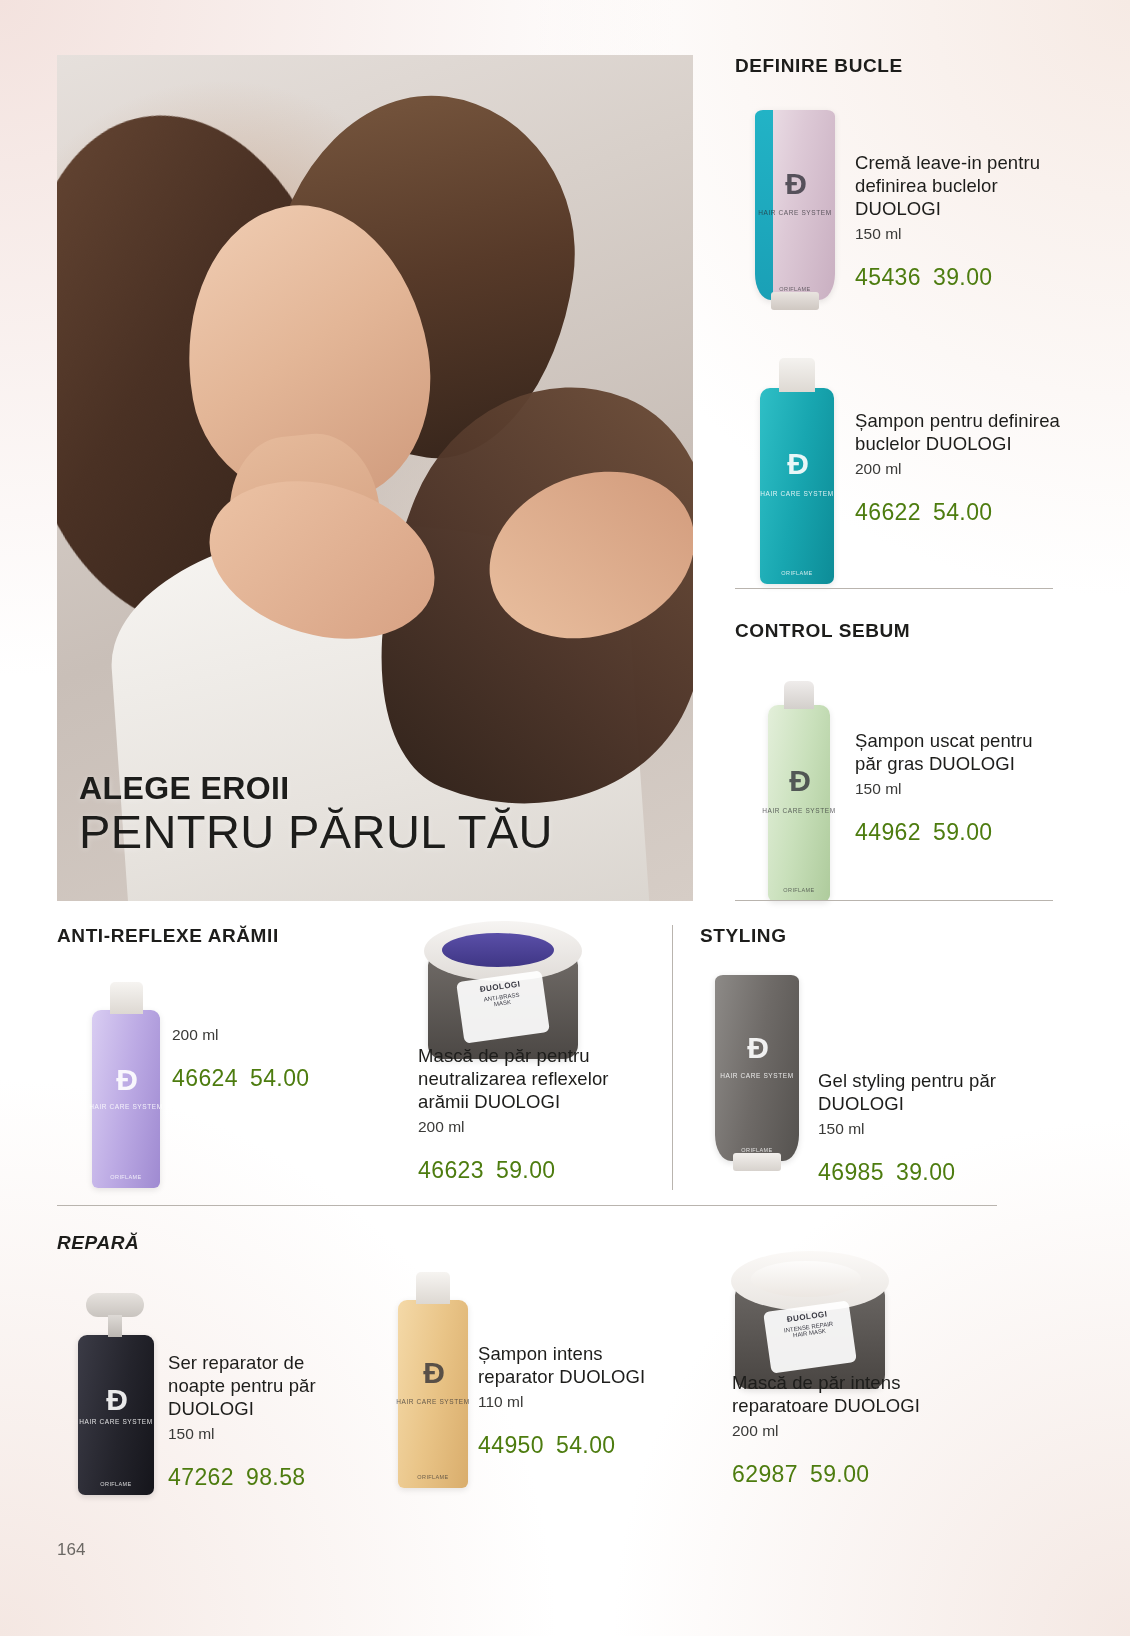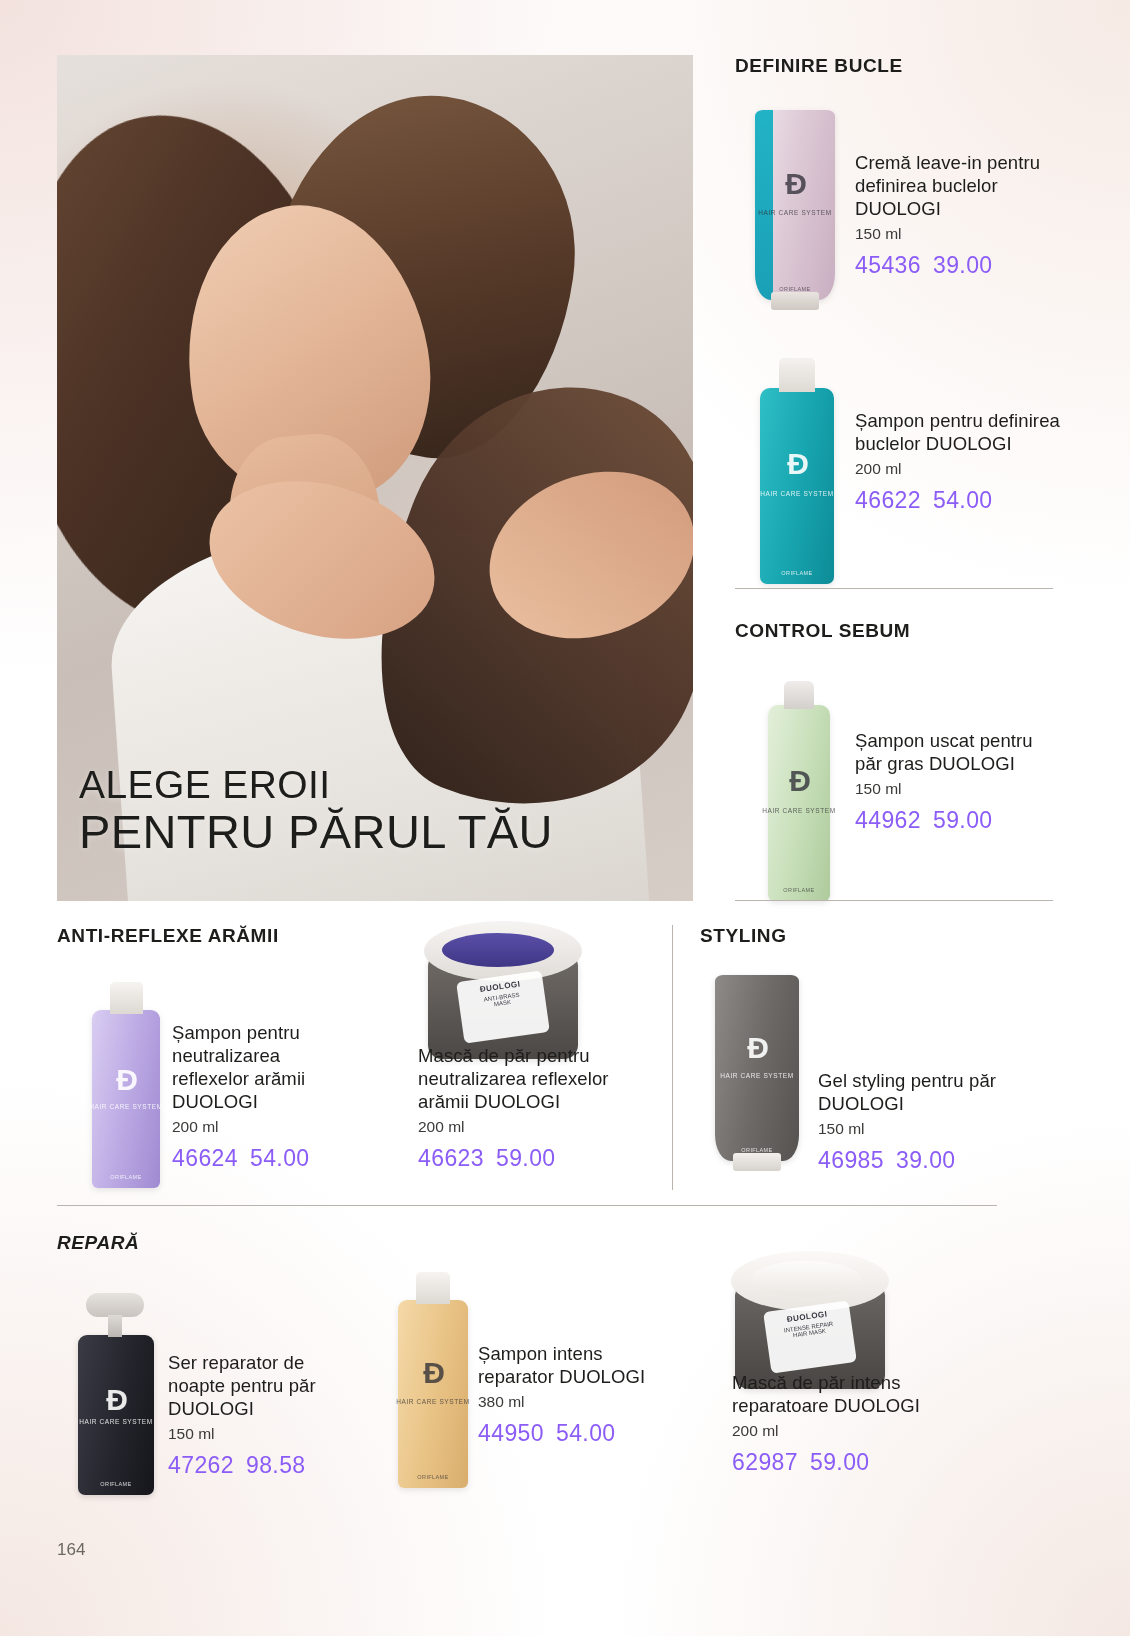--- a/index.html
+++ b/index.html
@@ -119,22 +119,22 @@
   }
   .hero-title {
     position: absolute;
     left: 22px;
     bottom: 46px;
     color: #1d1d1b;
     line-height: 1.0;
     text-shadow: 0 1px 6px rgba(255,255,255,.35);
   }
   .hero-title .l1 {
-    font-size: 39px;
-    font-weight: 400;
+    font-size: 32px;
+    font-weight: 700;
     letter-spacing: 0.4px;
     display: block;
   }
   .hero-title .l2 {
     font-size: 47px;
     font-weight: 400;
     letter-spacing: 0.4px;
     display: block;
     margin-top: 4px;
   }
@@ -151,23 +151,23 @@
     color: #1d1d1b;
     line-height: 1.24;
     letter-spacing: .1px;
   }
   .prod-vol {
     font-size: 15.5px;
     color: #3a3a38;
     margin-top: 4px;
   }
   .prod-price {
-    margin-top: 9px;
+    margin-top: 21px;
     font-size: 23px;
-    color: #8b5cf6;
+    color: #4d7c0f;
     letter-spacing: .4px;
     white-space: nowrap;
   }
   .prod-price .code { margin-right: 12px; }
 
   .rule {
     position: absolute;
     background: #b9b4ae;
     height: 1px;
   }
@@ -436,21 +436,20 @@
 
   <div class="pack" style="left:92px; top:1010px;">
     <div class="bottle-purple">
       <div class="neck2"></div>
       <div class="logo-d">Ɖ</div>
       <div class="brandline">HAIR CARE SYSTEM</div>
       <div class="brandmini">ORIFLAME</div>
     </div>
   </div>
   <div style="position:absolute; left:172px; top:1022px; width:190px;">
-    <div class="prod-name">Șampon pentru neutralizarea reflexelor arămii DUOLOGI</div>
     <div class="prod-vol">200 ml</div>
     <div class="prod-price">
       <span class="code">46624</span><span>54.00</span>
     </div>
   </div>
 
   <div class="pack" style="left:428px; top:955px;">
     <div class="jar">
       <div class="lid"></div>
       <div class="goo"></div>
@@ -513,21 +512,21 @@
   <div class="pack" style="left:398px; top:1300px;">
     <div class="bottle-gold">
       <div class="neck2"></div>
       <div class="logo-d dark">Ɖ</div>
       <div class="brandline dark">HAIR CARE SYSTEM</div>
       <div class="brandmini dark">ORIFLAME</div>
     </div>
   </div>
   <div style="position:absolute; left:478px; top:1343px; width:200px;">
     <div class="prod-name">Șampon intens reparator DUOLOGI</div>
-    <div class="prod-vol">380 ml</div>
+    <div class="prod-vol">110 ml</div>
     <div class="prod-price">
       <span class="code">44950</span><span>54.00</span>
     </div>
   </div>
 
   <div class="pack" style="left:735px; top:1285px;">
     <div class="jar-w">
       <div class="lid"></div>
       <div class="goo"></div>
       <div class="jarlabel"><b>ƉUOLOGI</b>INTENSE REPAIR<br>HAIR MASK</div>

